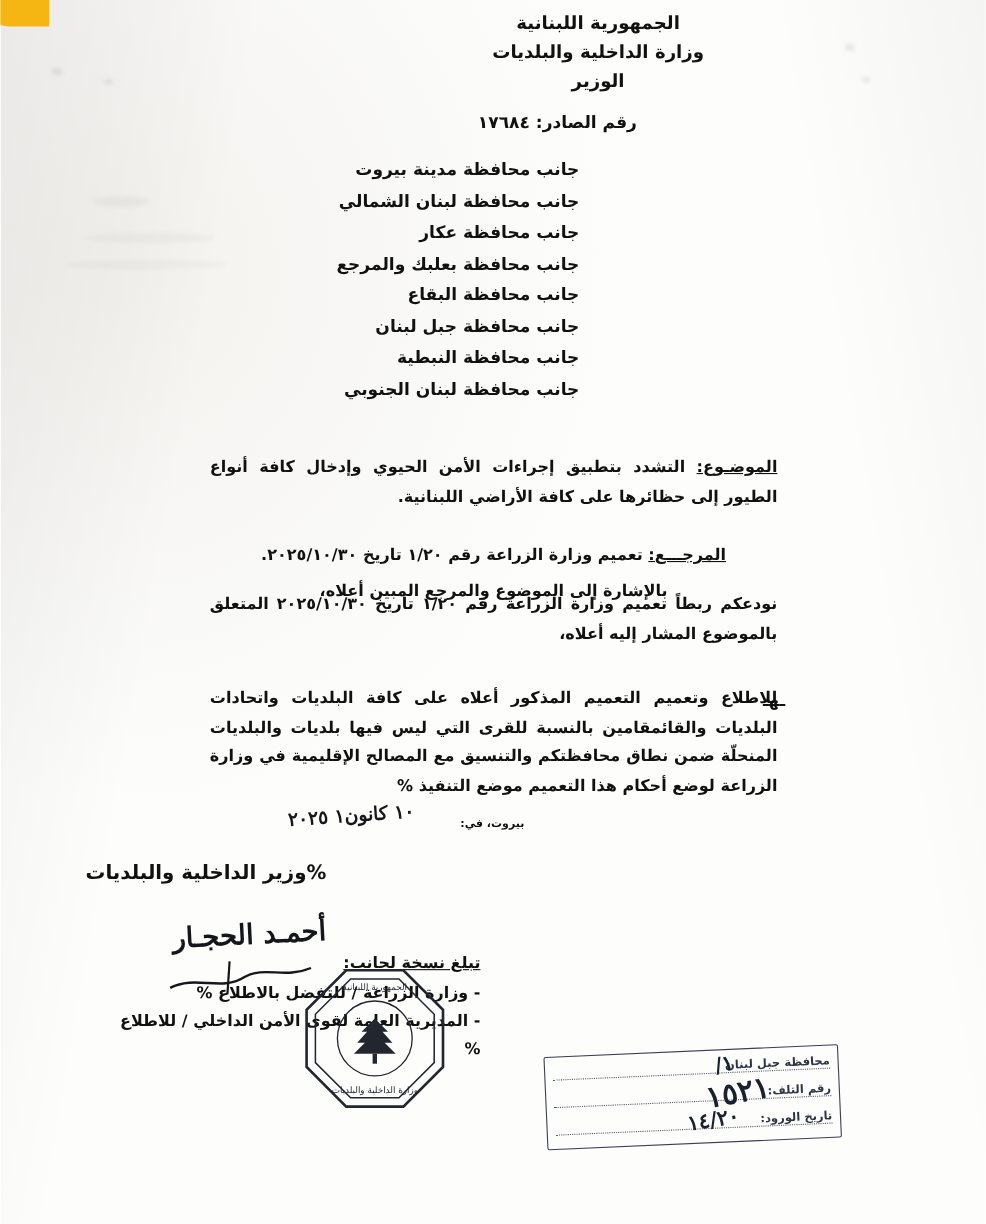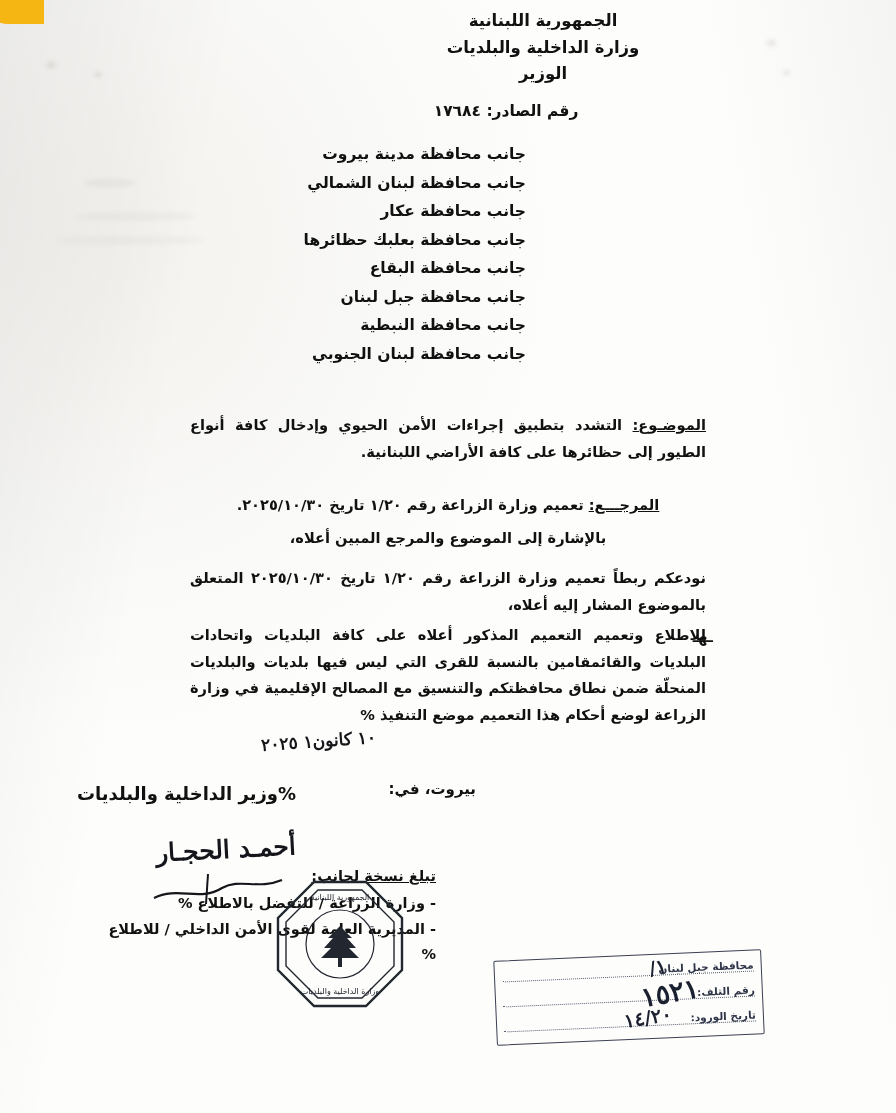--- a/index.html
+++ b/index.html
@@ -99,32 +99,32 @@
     line-height: 1.82;
     font-weight: bold;
   }
   .lbl {
     text-decoration: underline;
     font-weight: bold;
   }
   .subject { top: 412px; }
   .reference { top: 492px; text-align: center; text-align-last: center; }
   .salutation { top: 525px; text-align: center; text-align-last: center; }
-  .para1 { top: 565px; }
+  .para1 { top: 537px; }
   .para2 { top: 622px; }
   .sign-row {
     position: absolute;
-    top: 780px;
+    top: 744px;
     right: 0;
     width: 896px;
     box-sizing: border-box;
     padding-right: 420px;
     padding-left: 108px;
     font-weight: bold;
-    font-size: 15px;
+    font-size: 10px;
   }
   .sign-row .city { display: inline-block; }
   .hand-date {
     position: absolute;
     top: 731px;
     right: 520px;
     font-family: "DejaVu Serif", "Liberation Serif", serif;
     font-size: 17px;
     font-weight: bold;
     transform: rotate(-4deg);
@@ -247,21 +247,21 @@
     <div>وزارة الداخلية والبلديات</div>
     <div>الوزير</div>
   </div>
 
   <div class="issue-no">رقم الصادر: ١٧٦٨٤</div>
 
   <div class="recipients">
     <div>جانب محافظة مدينة بيروت</div>
     <div>جانب محافظة لبنان الشمالي</div>
     <div>جانب محافظة عكار</div>
-    <div>جانب محافظة بعلبك حظائرها</div>
+    <div>جانب محافظة بعلبك والمرجع</div>
     <div>جانب محافظة البقاع</div>
     <div>جانب محافظة جبل لبنان</div>
     <div>جانب محافظة النبطية</div>
     <div>جانب محافظة لبنان الجنوبي</div>
   </div>
 
   <div class="body-block subject">
     <span class="lbl">الموضـوع:</span>
     <span>التشدد بتطبيق إجراءات الأمن الحيوي وإدخال كافة أنواع الطيور إلى حظائرها على كافة الأراضي اللبنانية.</span>
   </div>

